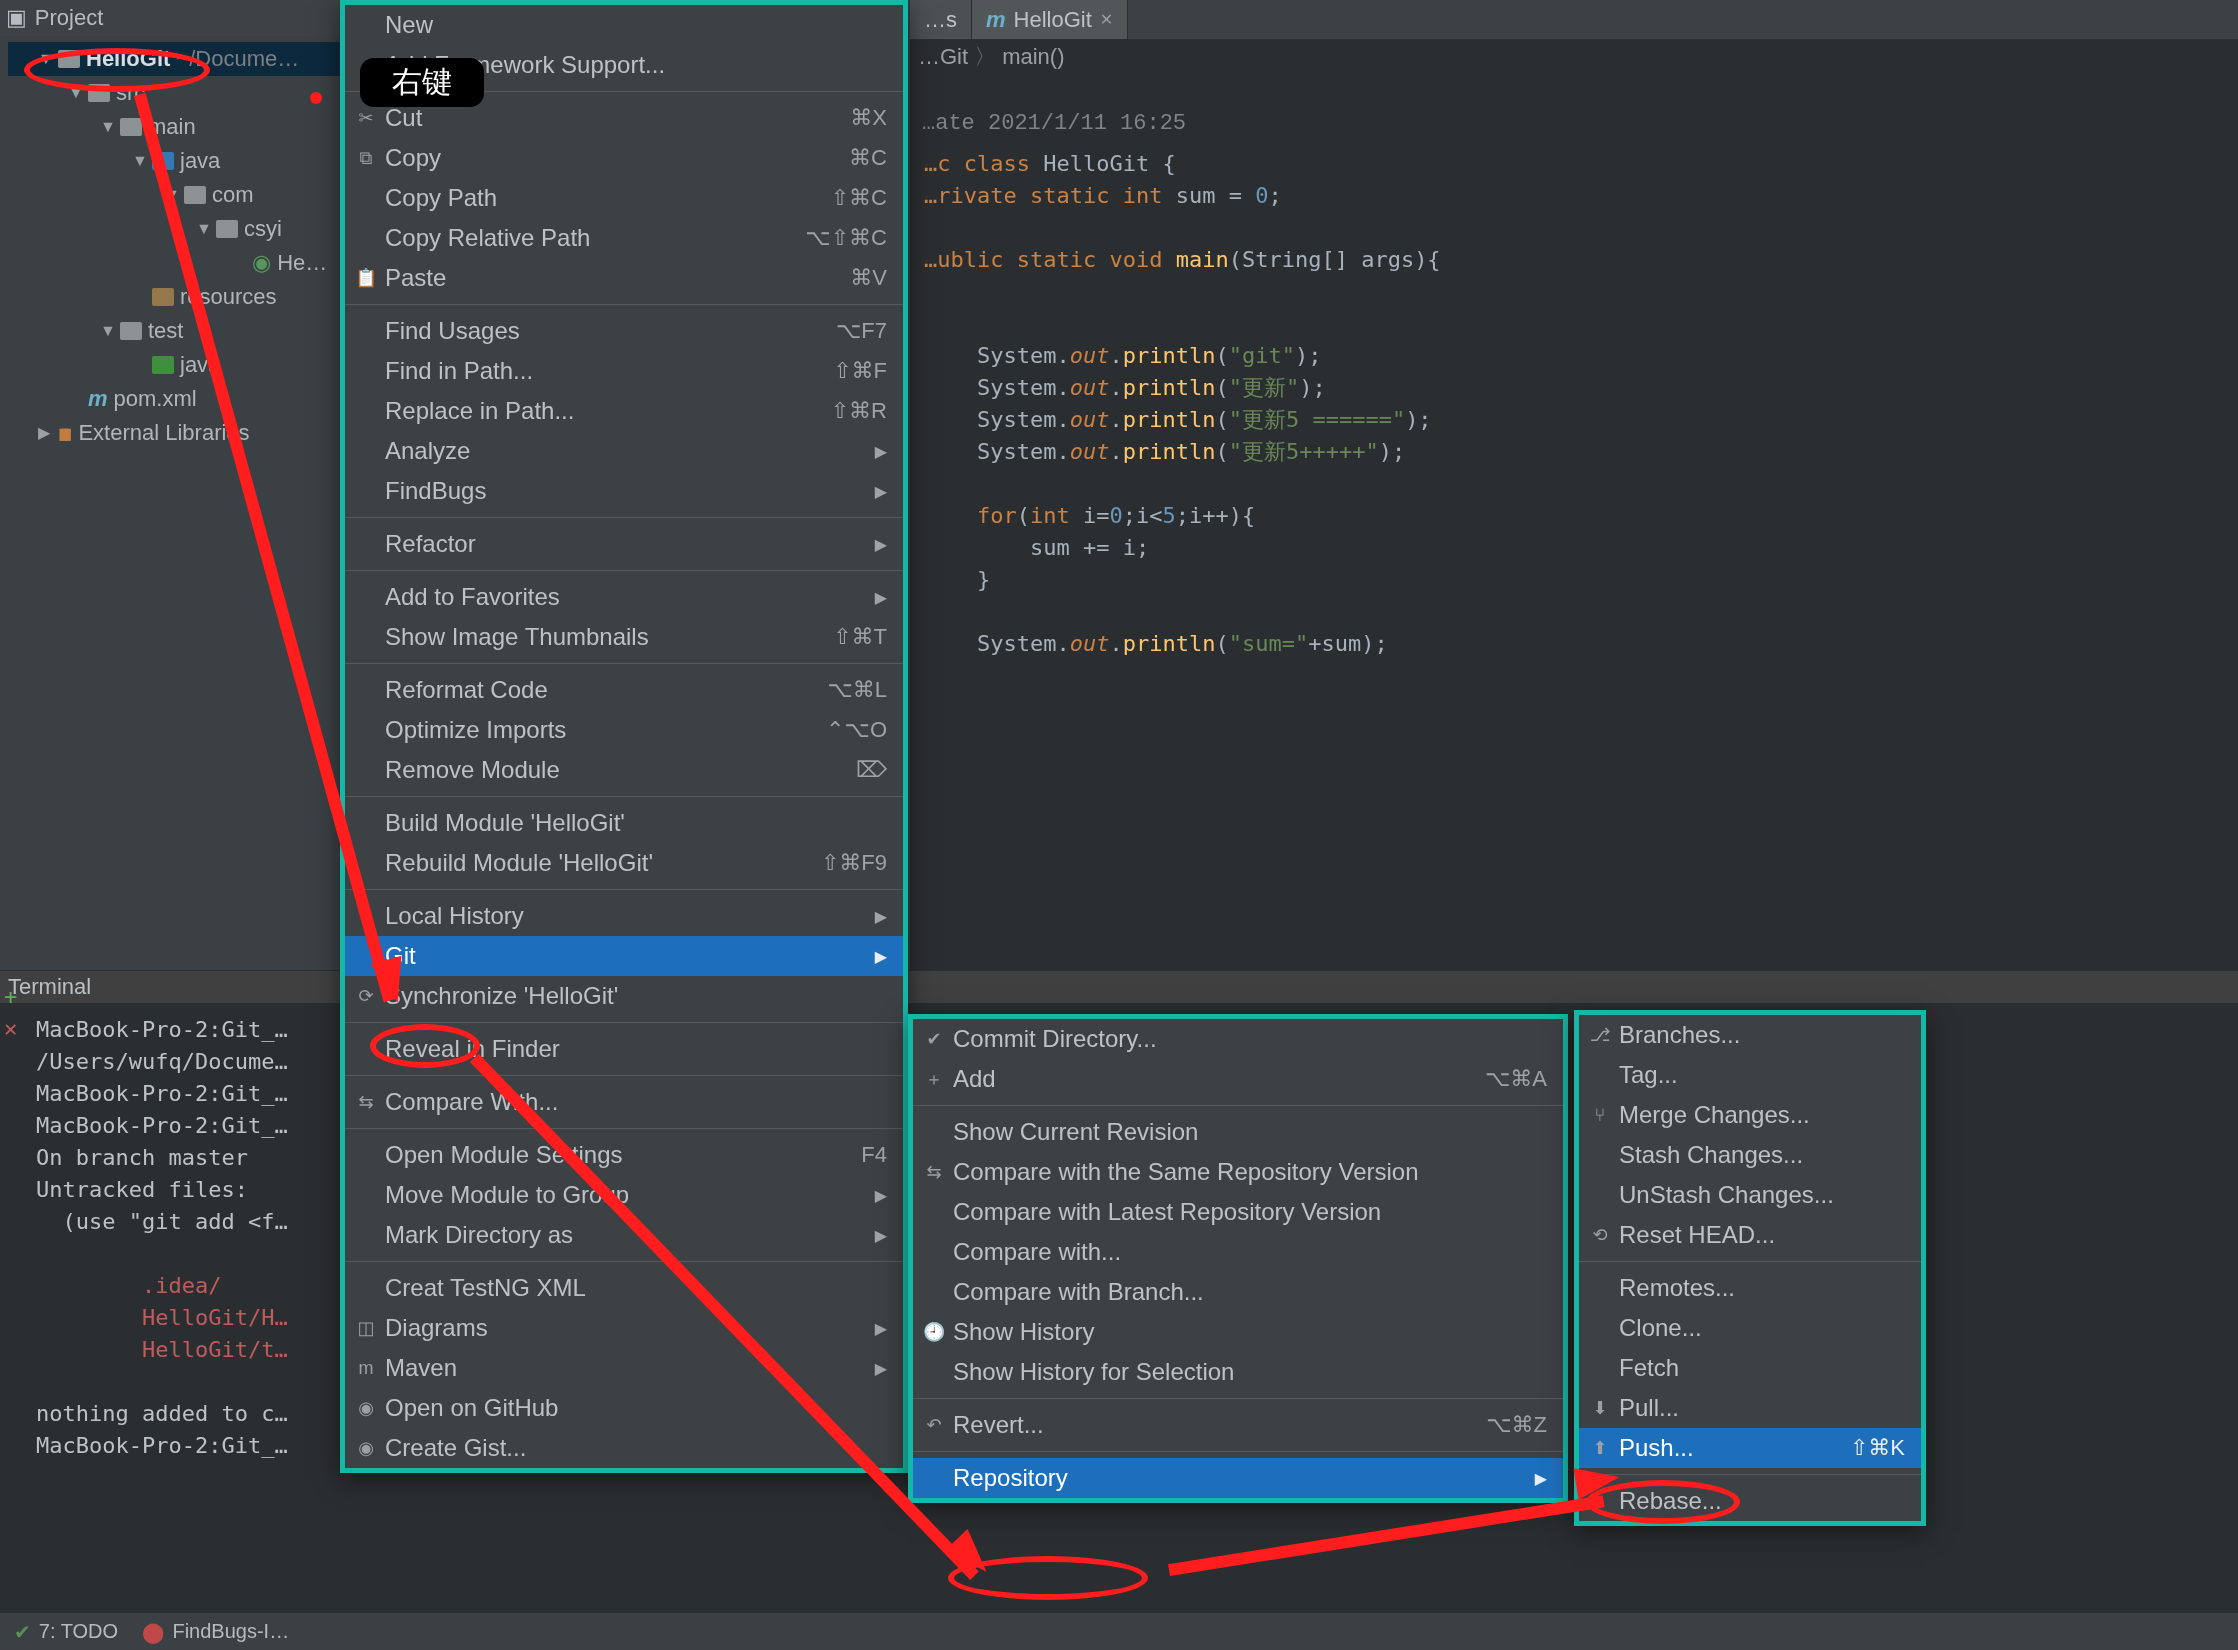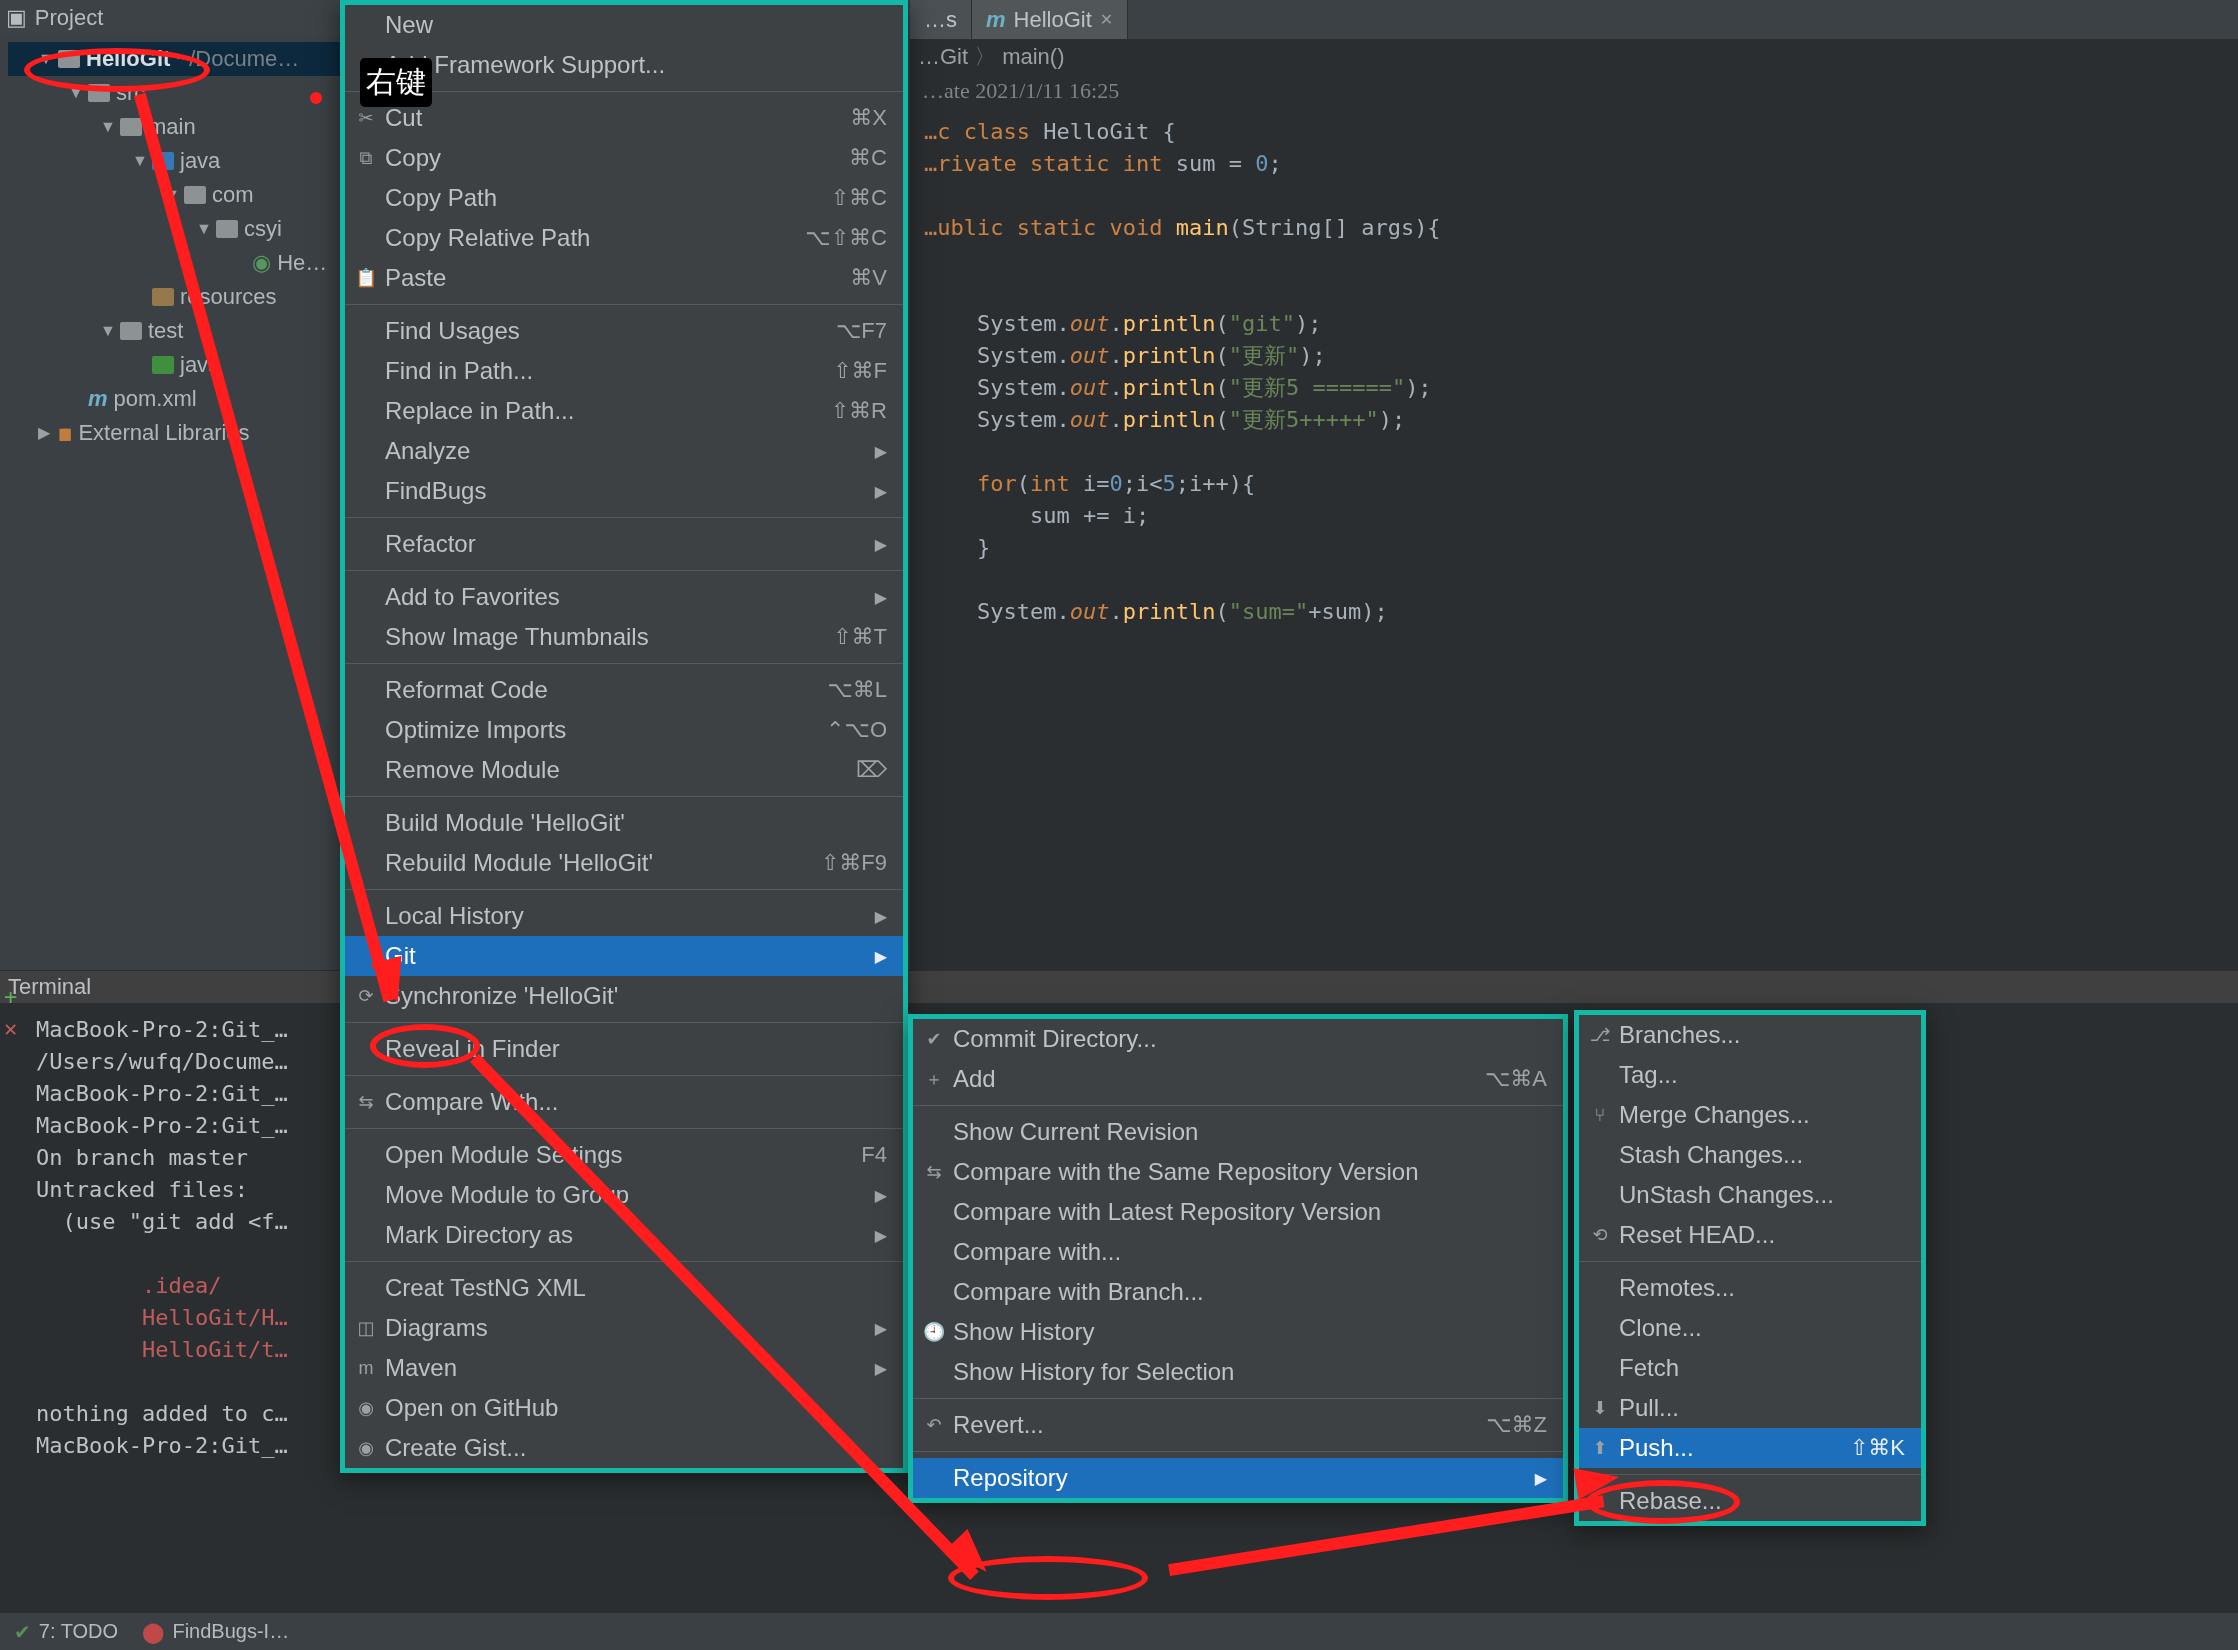--- a/index.html
+++ b/index.html
@@ -54,21 +54,22 @@
   }
   .tab.active { background:#515658; }
   .tab-close { font-size:16px; color:#9a9f9f; }
   .breadcrumb {
     height: 34px; display:flex; align-items:center; gap:6px; padding:0 8px;
     color:#9aa1a5; font-size:22px;
   }
   .bc-sep { color:#6c7275; }
   .code-meta {
     padding: 4px 12px; color:#7e8487; font-size:22px;
-    font-family: Liberation Serif, serif;
+    font-family: Liberation Mono, monospace;
+    margin-top: 33px;
   }
   pre.code {
     font-family: "Menlo","Consolas",monospace;
     font-size: 22px; line-height: 32px;
     padding: 8px 14px 20px 14px; color:#a7b2bd;
     white-space: pre;
   }
   .k  { color:#cc8242; }   
   .t  { color:#a7b2bd; }   
   .cls{ color:#a7b2bd; }
@@ -128,21 +129,21 @@
 
   
   .anno { position:absolute; pointer-events:none; }
   .ellipse { border:6px solid #ff1d1d; border-radius:50%; }
   #el-proj { left:24px;  top:48px;  width:186px; height:44px; }
   #el-git  { left:370px; top:1024px; width:110px; height:44px; }
   #el-repo { left:948px; top:1556px; width:200px; height:44px; }
   #el-push { left:1586px;top:1480px; width:154px; height:44px; }
   .label-rk {
     left:360px; top:58px; background:#000; color:#fff;
-    padding:4px 6px; font-size:30px; border-radius:5px;
+    padding:4px 32px; font-size:30px; border-radius:14px;
     pointer-events:none;
   }
   
   .arrow-shaft { background:#ff1d1d; position:absolute; transform-origin:0 0; }
   .arrow-head  { width:0; height:0; position:absolute;
     border-left:16px solid transparent; border-right:16px solid transparent;
     border-top:44px solid #ff1d1d; transform-origin:50% 0; }
   
   #a1s { left:134px; top:96px;  width:12px; height:940px; transform:rotate(-15.4deg); }
   #a1h { left:370px; top:960px; transform:rotate(-15.4deg); }

